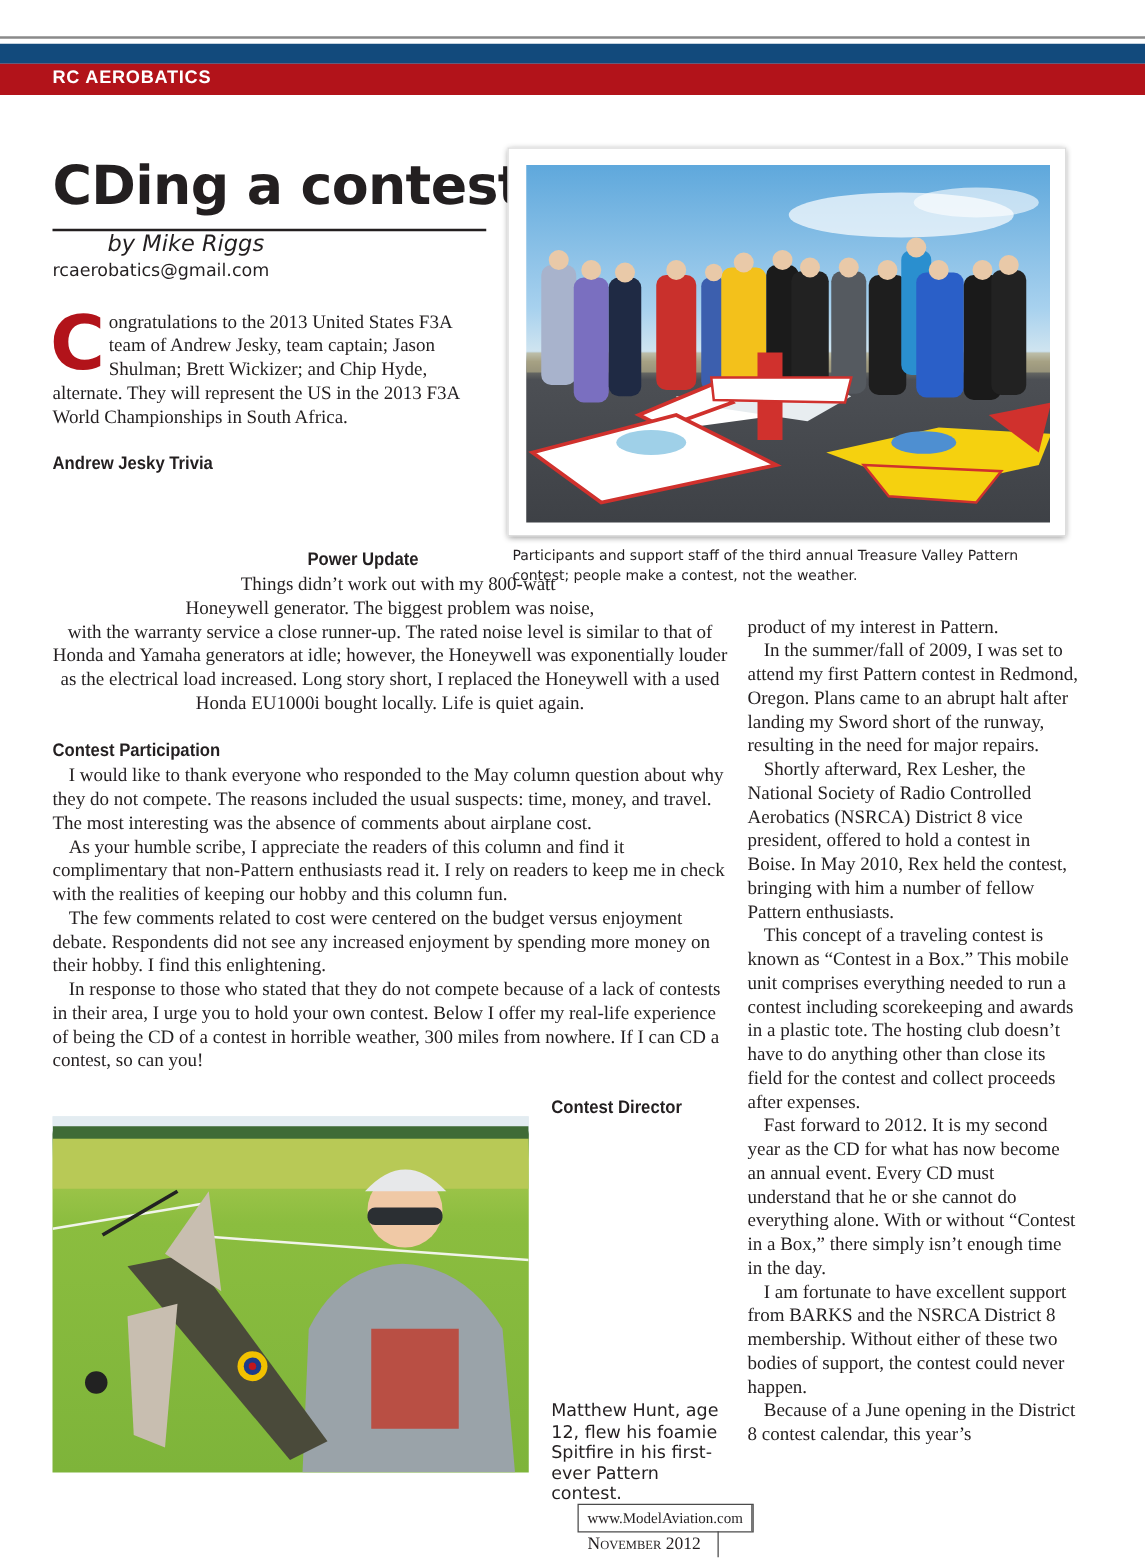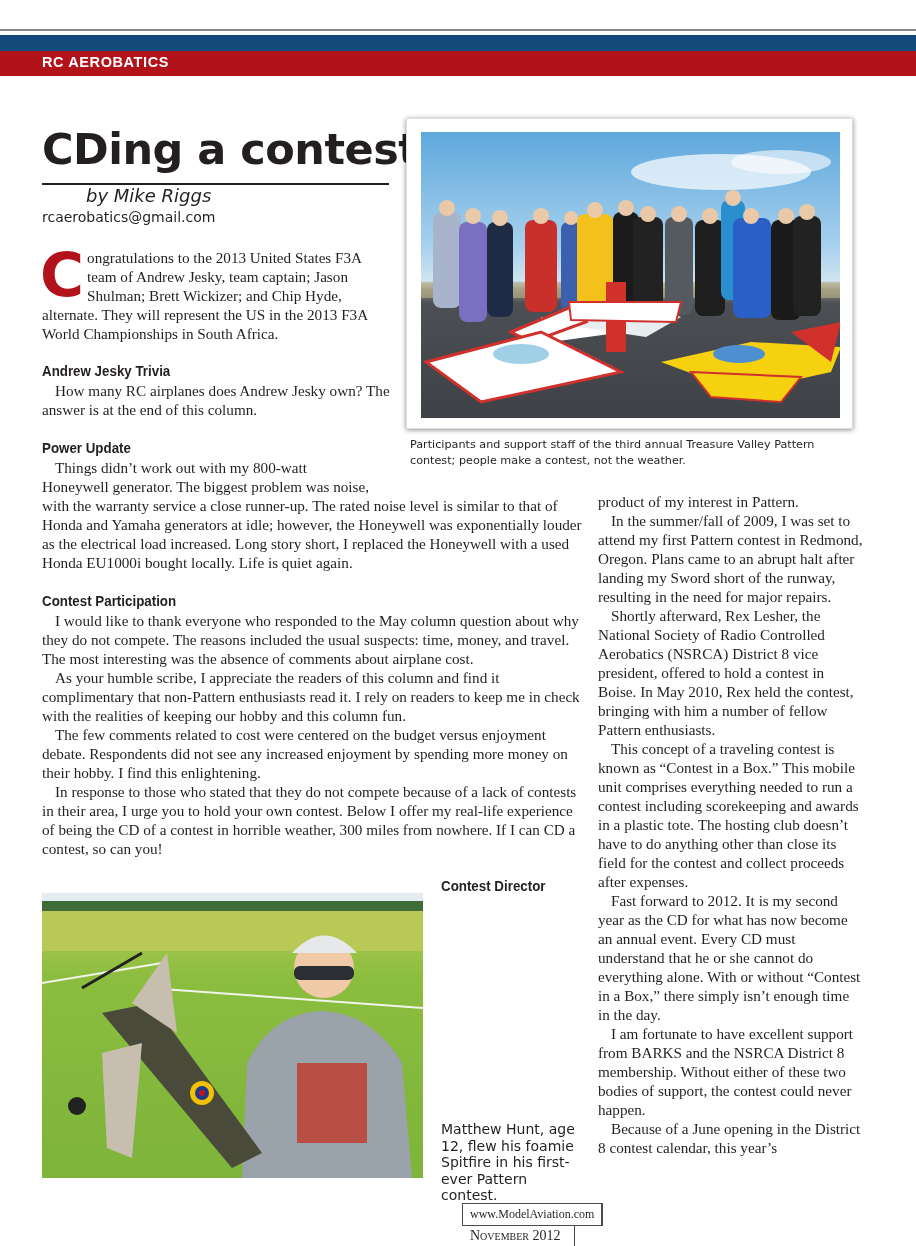--- a/index.html
+++ b/index.html
@@ -18,21 +18,21 @@
 
   .body-text { font-size: 15.2px; line-height: 19px; color: #231f20; }
   .body-text p { text-indent: 13px; }
   .body-text p.noindent { text-indent: 0; }
   .hd { font-family: "Liberation Sans", sans-serif; font-weight: bold; font-size: 14.5px; line-height: 19px; transform: scaleX(0.92); transform-origin: left; display: block; }
 
   .intro { position: absolute; left: 42px; top: 248px; width: 350px; }
   .dropcap { float: left; font-family: "DejaVu Sans", sans-serif; font-weight: bold; color: #b2131a; font-size: 60px; line-height: 50px; margin: 2px 3px 0 -2px; height: 52px; }
 
   .trivia { position: absolute; left: 42px; top: 362px; width: 360px; }
-  .power { position: absolute; left: 42px; top: 439px; width: 540px; }
+  .power { position: absolute; left: 42px; top: 439px; width: 540px; text-align: center; }
   .contest { position: absolute; left: 42px; top: 592px; width: 540px; }
 
   .photo1-frame { position: absolute; left: 406px; top: 118px; width: 447px; height: 311px; background: #fff; box-shadow: 0 1px 5px rgba(0,0,0,0.45); border: 1px solid #ddd; }
   .photo1 { position: absolute; left: 14px; top: 13px; width: 419px; height: 286px; overflow: hidden; background: linear-gradient(#5fa8dc 0%, #a7d1ee 40%, #cfe4f0 52%, #8a8a7a 55%, #4c4f54 60%, #3e4146 100%); }
   .caption1 { position: absolute; left: 410px; top: 437px; width: 450px; font-family: "DejaVu Sans", sans-serif; font-size: 11.2px; line-height: 16px; color: #231f20; }
 
   .right-col { position: absolute; left: 598px; top: 492px; width: 265px; }
   .director { position: absolute; left: 441px; top: 877px; width: 150px; }
 
   .photo2 { position: absolute; left: 42px; top: 893px; width: 381px; height: 285px; overflow: hidden; background: linear-gradient(#dfe9ef 0%, #dfe9ef 4%, #3e6c3a 5%, #6aa33a 8%, #a7c84f 12%, #8bbd3f 30%, #7eb43a 100%); }
@@ -59,21 +59,20 @@
 <div class="byline">by Mike Riggs</div>
 <div class="email">rcaerobatics@gmail.com</div>
 
 <div class="intro body-text">
   <span class="dropcap">C</span>
   <p class="noindent">ongratulations to the 2013 United States F3A team of Andrew Jesky, team captain; Jason Shulman; Brett Wickizer; and Chip Hyde, alternate. They will represent the US in the 2013 F3A World Championships in South Africa.</p>
 </div>
 
 <div class="trivia body-text">
   <span class="hd">Andrew Jesky Trivia</span>
-  <p>How many RC airplanes does Andrew Jesky own? The answer is at the end of this column.</p>
 </div>
 
 <div class="power body-text">
   <span class="hd">Power Update</span>
   <p>Things didn’t work out with my 800-watt</p>
   <p class="noindent">Honeywell generator. The biggest problem was noise,</p>
   <p class="noindent">with the warranty service a close runner-up. The rated noise level is similar to that of Honda and Yamaha generators at idle; however, the Honeywell was exponentially louder as the electrical load increased. Long story short, I replaced the Honeywell with a used Honda EU1000i bought locally. Life is quiet again.</p>
 </div>
 
 <div class="contest body-text">

